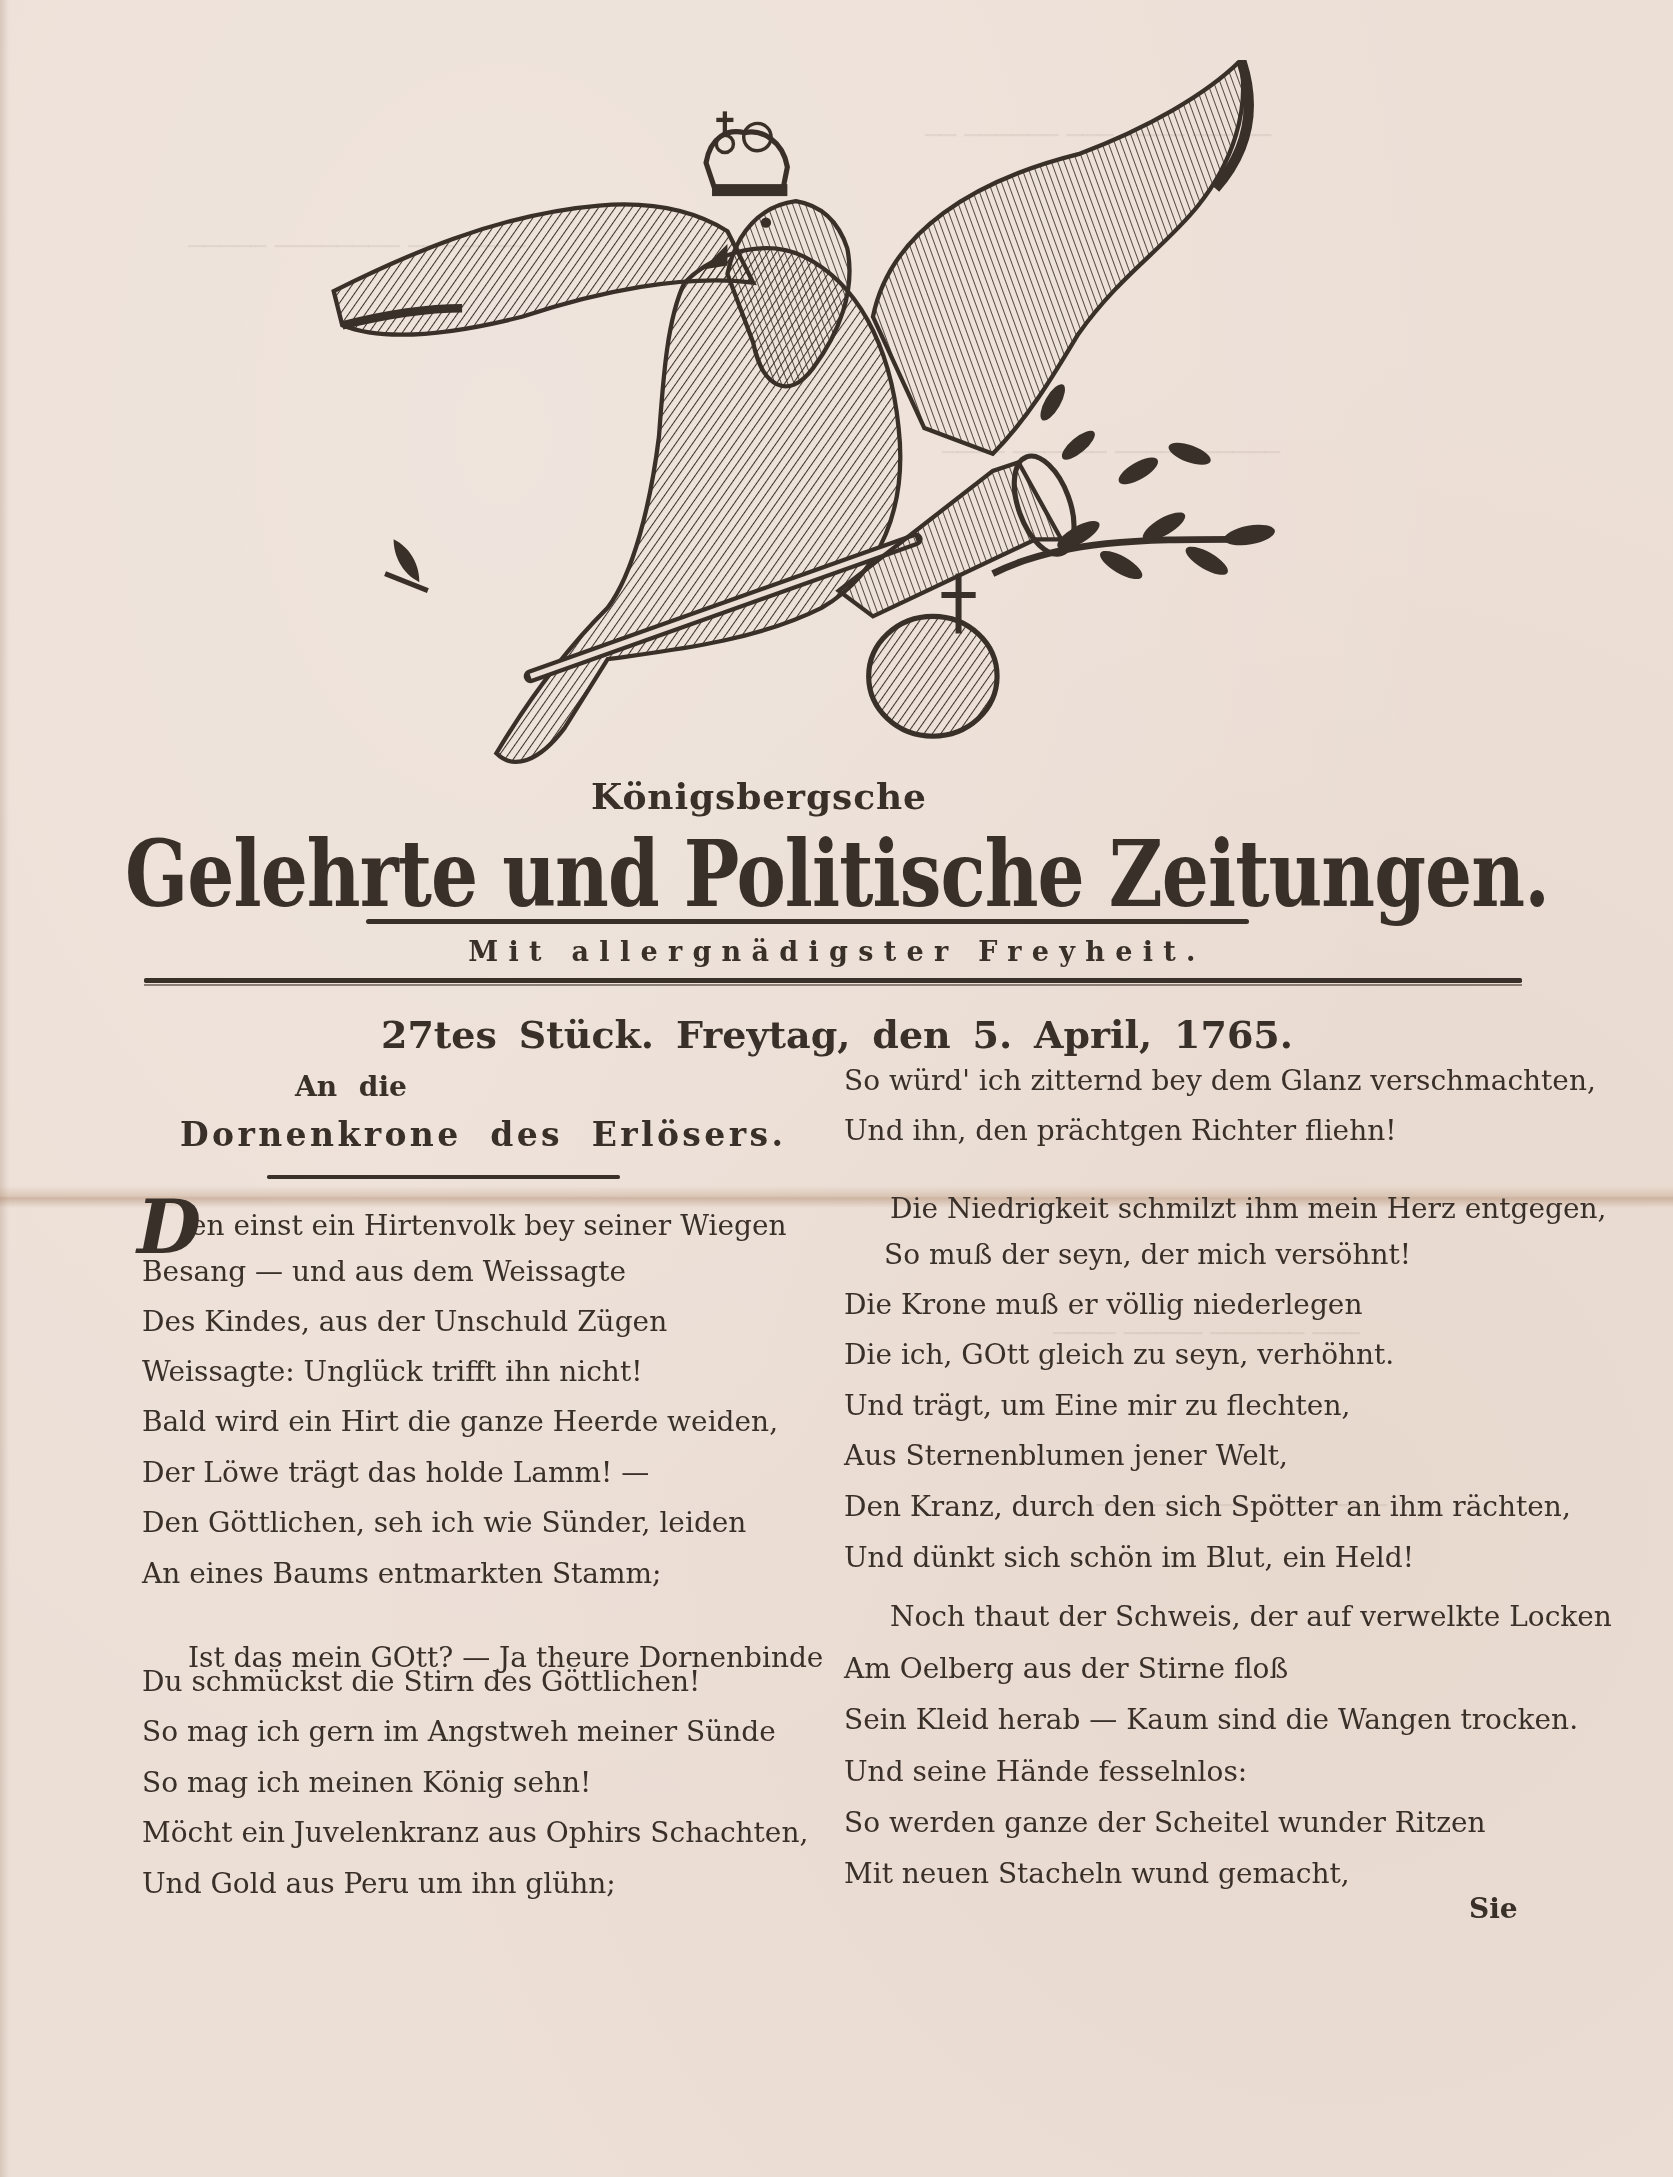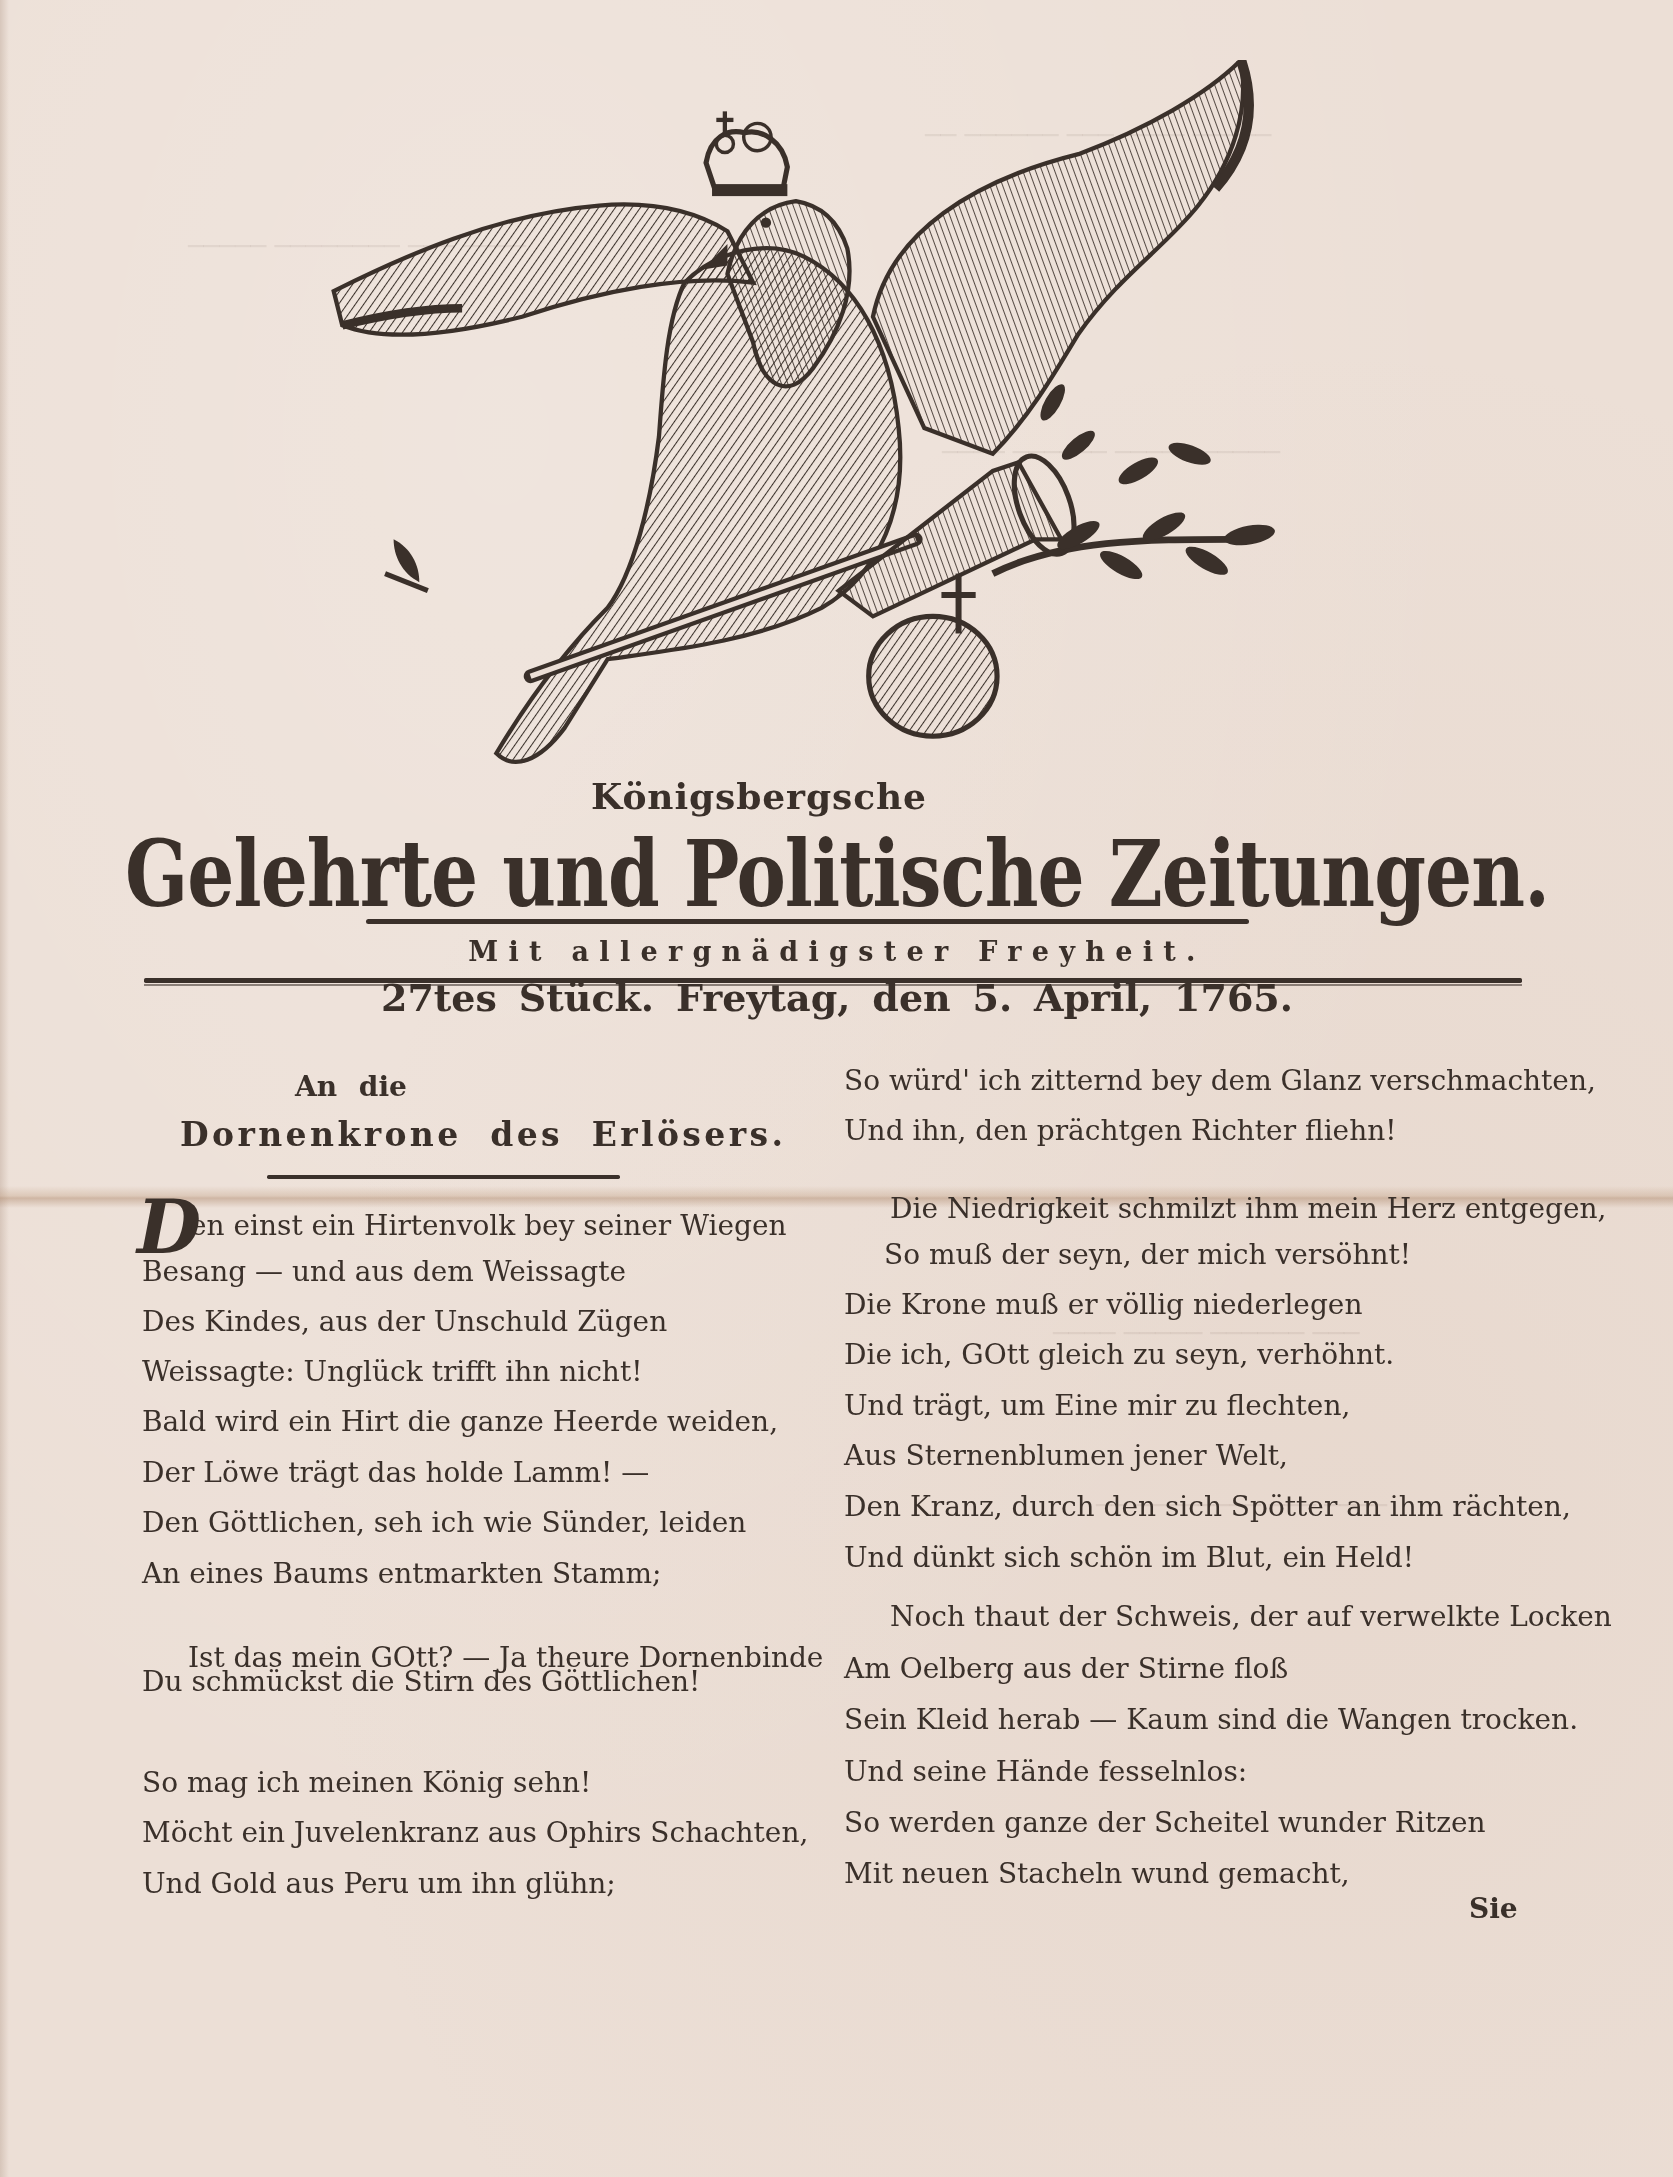--- a/index.html
+++ b/index.html
@@ -45,21 +45,21 @@
   }
   .rule-1 { position: absolute; left: 366px; top: 919px; width: 883px; height: 5.1px; background: #3a302a; border-radius: 2.6px; }
   .privilege {
     position: absolute; left: 0; width: 1674px; top: 936px; text-align: center;
     font-size: 27px; font-weight: bold; letter-spacing: 10.3px;
   }
   .rule-2 { position: absolute; left: 144px; top: 978px; width: 1378px; height: 5.1px; background: #3a302a; border-radius: 1.7px; }
   .rule-2b { position: absolute; left: 144px; top: 984px; width: 1378px; height: 1.7px; background: rgba(58,48,42,0.55); }
 
   .issue-line {
-    position: absolute; left: 0; width: 1674px; top: 975px; text-align: center;
+    position: absolute; left: 0; width: 1674px; top: 1012px; text-align: center;
     font-size: 38px; font-weight: bold; word-spacing: 8.6px;
   }
 
   .poem-heading-1 {
     position: absolute; left: 295px; top: 1070px; font-size: 28px; font-weight: bold; word-spacing: 12px;
   }
   .poem-heading-2 {
     position: absolute; left: 180px; top: 1115px; font-size: 33px; font-weight: bold; letter-spacing: 3.4px; word-spacing: 13.7px;
   }
   .rule-short { position: absolute; left: 267px; top: 1175px; width: 353px; height: 4.3px; background: #3a302a; border-radius: 1.7px; }
@@ -171,20 +171,21 @@
   <div class="line" style="left:190px; top:1212px;">en einst ein Hirtenvolk bey seiner Wiegen</div>
   <div class="line" style="left:142px; top:1258px;">Besang — und aus dem Weissagte</div>
   <div class="line" style="left:142px; top:1308px;">Des Kindes, aus der Unschuld Zügen</div>
   <div class="line" style="left:142px; top:1358px;">Weissagte: Unglück trifft ihn nicht!</div>
   <div class="line" style="left:142px; top:1408px;">Bald wird ein Hirt die ganze Heerde weiden,</div>
   <div class="line" style="left:142px; top:1459px;">Der Löwe trägt das holde Lamm! —</div>
   <div class="line" style="left:142px; top:1509px;">Den Göttlichen, seh ich wie Sünder, leiden</div>
   <div class="line" style="left:142px; top:1560px;">An eines Baums entmarkten Stamm;</div>
   <div class="line" style="left:188px; top:1616px;margin-top:28px;">Ist das mein GOtt? — Ja theure Dornenbinde</div>
   <div class="line" style="left:142px; top:1668px;">Du schmückst die Stirn des Göttlichen!</div>
+  <div class="line" style="left:142px; top:1718px;">So mag ich gern im Angstweh meiner Sünde</div>
   <div class="line" style="left:142px; top:1769px;">So mag ich meinen König sehn!</div>
   <div class="line" style="left:142px; top:1819px;">Möcht ein Juvelenkranz aus Ophirs Schachten,</div>
   <div class="line" style="left:142px; top:1870px;">Und Gold aus Peru um ihn glühn;</div>
 
   <div class="line" style="left:844px; top:1067px;">So würd' ich zitternd bey dem Glanz verschmachten,</div>
   <div class="line" style="left:844px; top:1117px;">Und ihn, den prächtgen Richter fliehn!</div>
   <div class="line" style="left:890px; top:1195px;">Die Niedrigkeit schmilzt ihm mein Herz entgegen,</div>
   <div class="line" style="left:844px; top:1241px;margin-left:40px;">So muß der seyn, der mich versöhnt!</div>
   <div class="line" style="left:844px; top:1291px;">Die Krone muß er völlig niederlegen</div>
   <div class="line" style="left:844px; top:1341px;">Die ich, GOtt gleich zu seyn, verhöhnt.</div>

